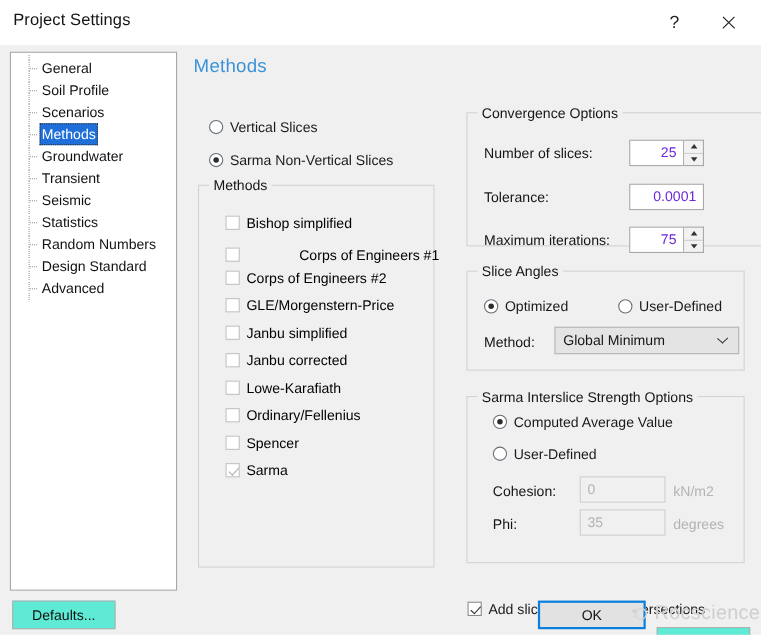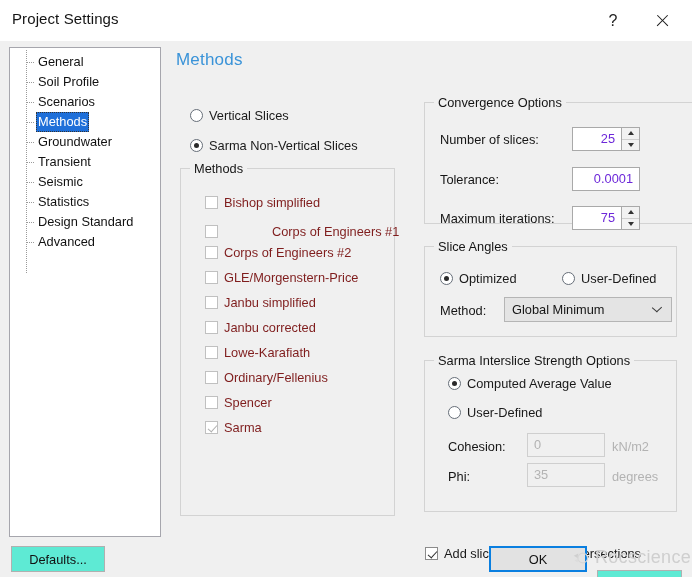--- a/index.html
+++ b/index.html
@@ -182,21 +182,21 @@
   .group > .glabel {
     position: absolute;
     top: -8px; left: 9px;
     background: #f0f0f0;
     padding: 0 4px;
     font-size: 12.8px;
     color: #151515;
     white-space: nowrap;
   }
 
-  .dimtext { color: #7f1d1d; }
+  .dimtext { color: #000000; }
 
   
   .field {
     position: absolute;
     box-sizing: border-box;
     background: #ffffff;
     border: 1px solid #a9a9a9;
     height: 24px;
     line-height: 22px;
     font-size: 12.8px;
@@ -350,20 +350,24 @@
         <span class="branch"></span>
         <span class="label">Transient</span>
       </div>
       <div class="tree-item">
         <span class="branch"></span>
         <span class="label">Seismic</span>
       </div>
       <div class="tree-item">
         <span class="branch"></span>
         <span class="label">Statistics</span>
+      </div>
+      <div class="tree-item">
+        <span class="branch"></span>
+        <span class="label">Random Numbers</span>
       </div>
       <div class="tree-item">
         <span class="branch"></span>
         <span class="label">Design Standard</span>
       </div>
       <div class="tree-item">
         <span class="branch"></span>
         <span class="label">Advanced</span>
       </div>
     </div>

